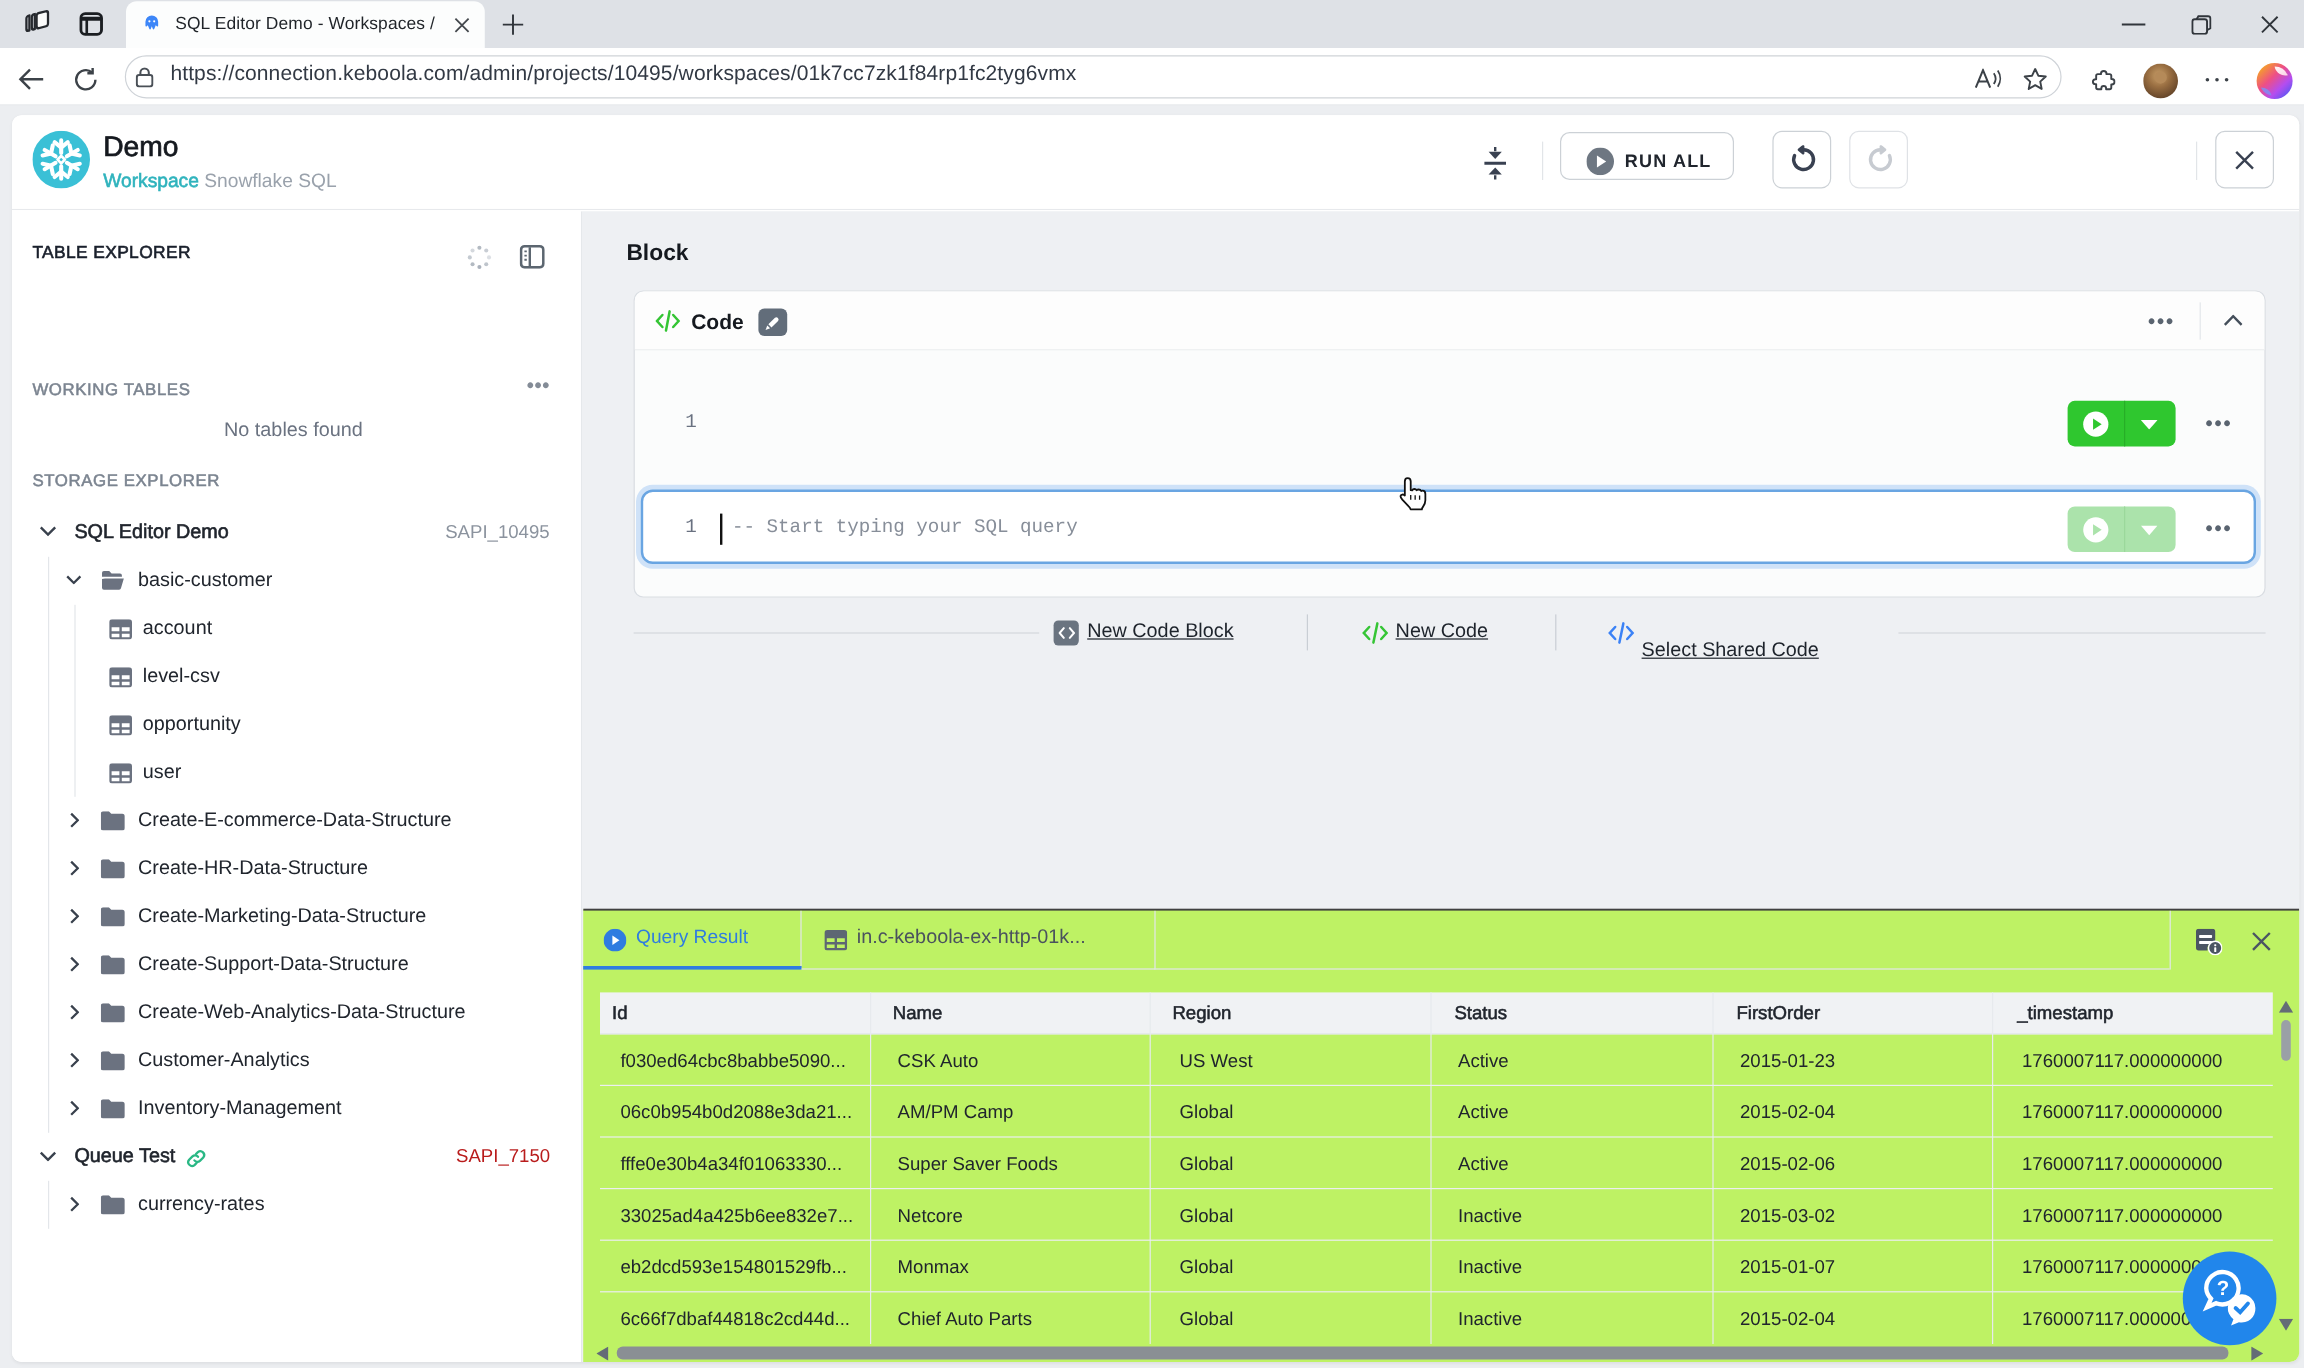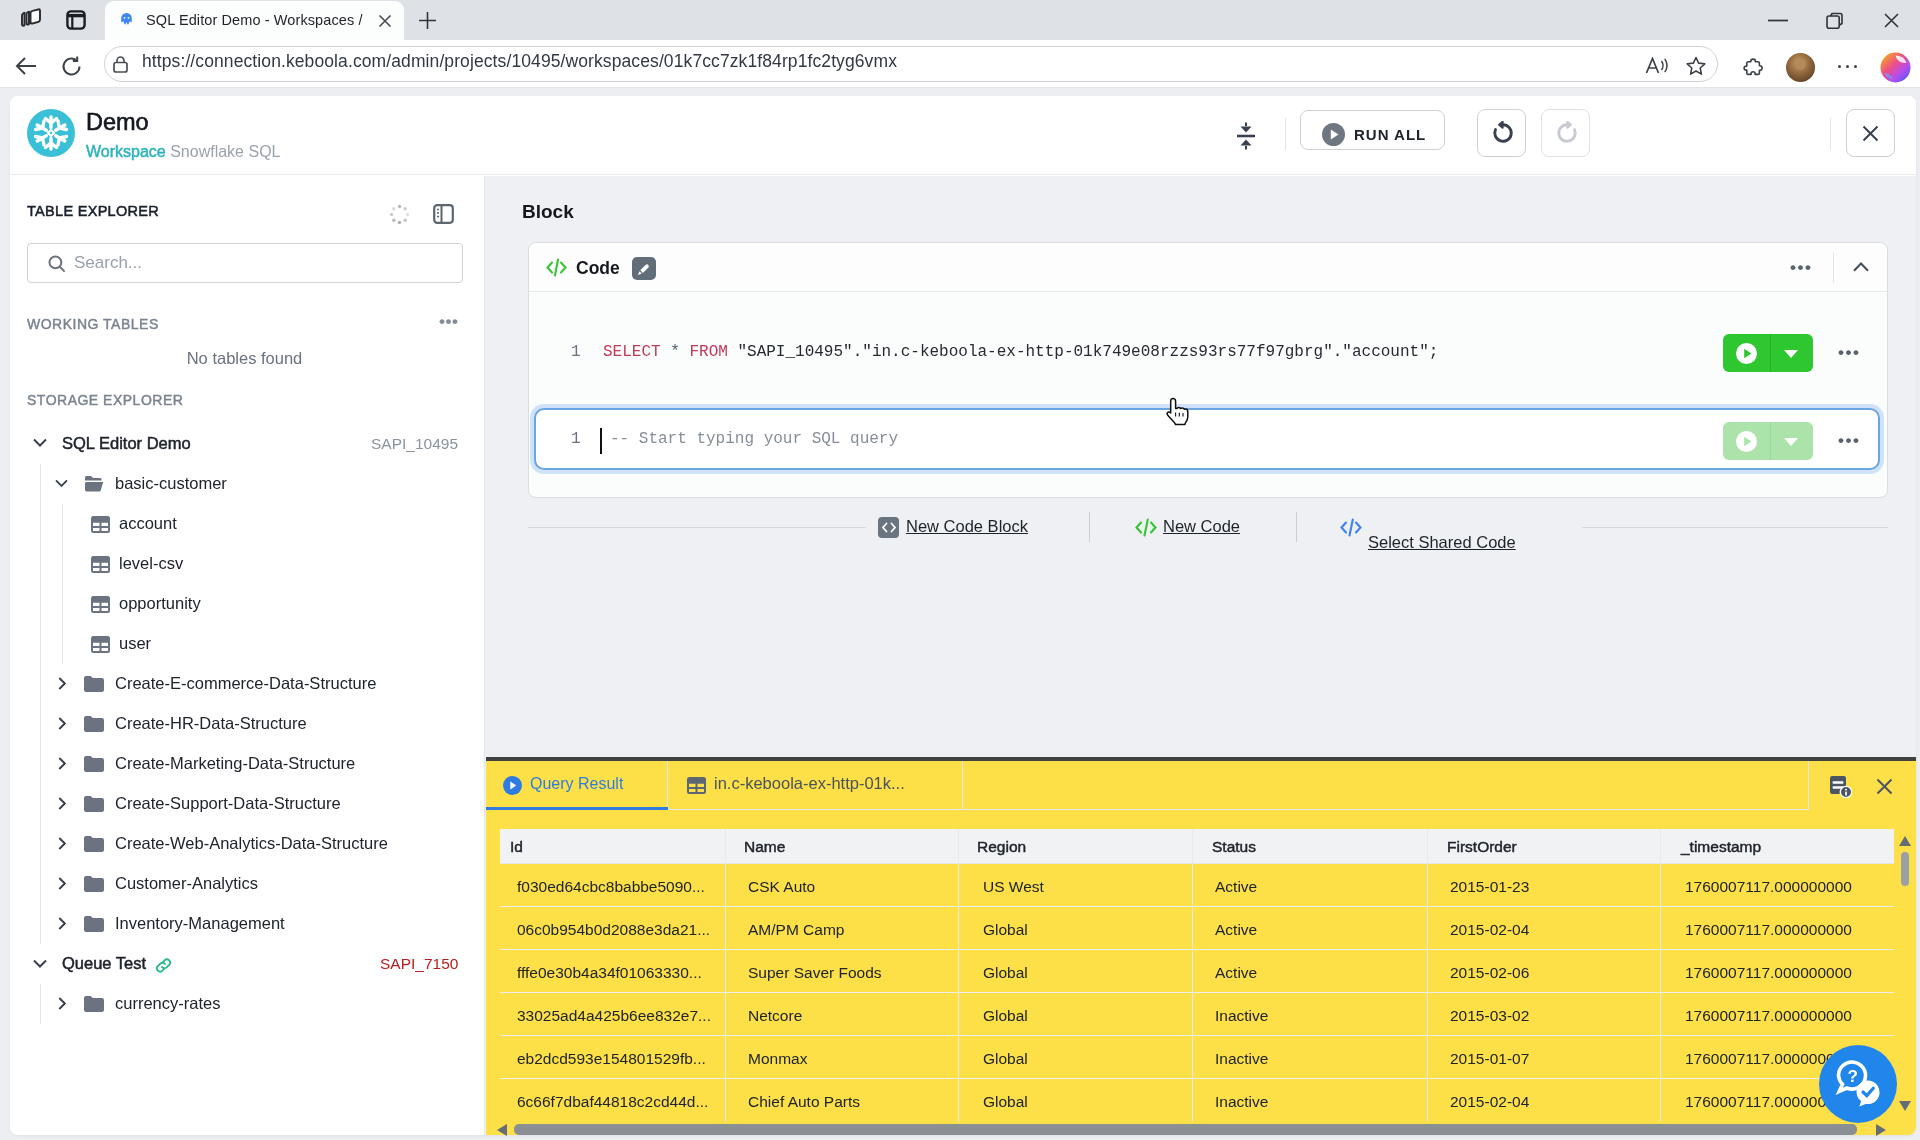--- a/index.html
+++ b/index.html
@@ -222,27 +222,20 @@
     <circle cx="2.5" cy="10.5" r="1.7" fill="#c4cad1"></circle>
       <circle cx="4.8" cy="4.8" r="1.7" fill="#d4d8dd"></circle>
   </svg>
 
   <svg class="abs" style="left:433px;top:204px;" width="21" height="20" viewBox="0 0 21 20" fill="none">
     <rect x="1.2" y="1.2" width="18.6" height="17.6" rx="3" stroke="#5c6670" stroke-width="2.2"></rect>
     <path d="M8.5 2 V18" stroke="#5c6670" stroke-width="2"></path>
     <path d="M4 5.5 H6 M4 9 H6 M4 12.5 H6" stroke="#5c6670" stroke-width="1.6"></path>
   </svg>
 
-  <div class="abs" style="left:27px;top:243px;width:436px;height:40px;border:1px solid #ced3d9;border-radius:4px;background:#fff;">
-    <svg class="abs" style="left:20px;top:11px;" width="18" height="18" viewBox="0 0 18 18" fill="none" stroke="#6b737e" stroke-width="2">
-      <circle cx="7.4" cy="7.4" r="5.9"></circle>
-        <path d="M11.8 11.8 L16.6 16.6"></path>
-    </svg>
-    <div class="abs" style="left:46px;top:9px;font-size:17px;color:#9aa1ab;">Search...</div>
-  </div>
   <div class="sechead" style="left:27px;top:316px;">WORKING TABLES</div>
   <div class="abs" style="left:439px;top:312px;font-size:17px;font-weight:bold;color:#848c97;letter-spacing:0.5px;">•••</div>
   <div class="abs" style="left:7px;top:349px;width:475px;text-align:center;font-size:16.5px;color:#6a7280;">No tables found</div>
   <div class="sechead" style="left:27px;top:392px;">STORAGE EXPLORER</div>
 
   <svg class="abs" style="left:33px;top:438px;" width="14" height="9" viewBox="0 0 14 9" fill="none" stroke="#39414d" stroke-width="2">
       <path d="M1 1.5 L7 7.5 L13 1.5"></path>
     </svg>
   <div class="treetxt" style="left:62px;top:434px;-webkit-text-stroke:0.5px #20252d;">SQL Editor Demo</div>
   <div class="abs" style="left:371px;top:435px;font-size:15.5px;color:#8b939e;">SAPI_10495</div>
@@ -360,21 +353,20 @@
       <path d="M3.3 8.3 L8.8 2.8 a1.85 1.85 0 0 1 2.6 2.6 L5.9 10.9 Z"></path>
     </svg>
   </div>
   <div class="abs" style="left:1790px;top:258px;font-size:17px;font-weight:bold;color:#5a6470;letter-spacing:1.5px;">•••</div>
   <div class="abs" style="left:1833px;top:252px;width:1px;height:31px;background:#e3e6ea;"></div>
   <svg class="abs" style="left:1853px;top:262px;" width="16" height="10" viewBox="0 0 16 10" fill="none" stroke="#454f5b" stroke-width="2">
       <path d="M1 8.7 L8 1.5 L15 8.7"></path>
     </svg>
 
   <div class="mono abs" style="left:571px;top:343px;color:#697180;">1</div>
-  <div class="mono abs" style="left:603px;top:343px;"><span style="color:#c13a57;">SELECT</span> <span style="color:#4c5a6e;">*</span> <span style="color:#c13a57;">FROM</span> <span style="color:#262b33;">"SAPI_10495"."in.c-keboola-ex-http-01k749e08rzzs93rs77f97gbrg"."account";</span></div>
 
   <div class="abs" style="left:1723px;top:334px;width:90px;height:38px;background:#2fc72f;border-radius:6px;">
     <svg class="abs" style="left:12px;top:8px;" width="23" height="23" viewBox="0 0 23 23">
       <circle cx="11.5" cy="11.5" r="10.5" fill="#fff"></circle>
       <path d="M9.2 6.8 L16.4 11.5 L9.2 16.2 Z" fill="#2fc72f"></path>
     </svg>
     <div class="abs" style="left:47px;top:0;width:1px;height:38px;background:#27ae27;"></div>
     <svg class="abs" style="left:61px;top:16px;" width="14" height="8" viewBox="0 0 14 8">
         <path d="M0 0 H14 L7 8 Z" fill="#fff"></path>
       </svg>
@@ -416,21 +408,21 @@
   <svg class="abs" style="left:1135px;top:518px;" width="22" height="19" viewBox="0 0 22 19" fill="none" stroke="#35c535" stroke-width="2.1" stroke-linecap="round">
     <path d="M6 4.5 L1.5 9.5 L6 14.5 M16 4.5 L20.5 9.5 L16 14.5 M12.8 1.5 L9.5 17.5"></path>
   </svg>
   <div class="abs" style="left:1163px;top:517px;font-size:16.5px;font-weight:500;color:#1d232b;text-decoration:underline;">New Code</div>
   <div class="abs" style="left:1296px;top:512px;width:1px;height:30px;background:#c9ced4;"></div>
   <svg class="abs" style="left:1340px;top:518px;" width="22" height="19" viewBox="0 0 22 19" fill="none" stroke="#3b82f6" stroke-width="2.1" stroke-linecap="round">
     <path d="M6 4.5 L1.5 9.5 L6 14.5 M16 4.5 L20.5 9.5 L16 14.5 M12.8 1.5 L9.5 17.5"></path>
   </svg>
   <div class="abs" style="left:1368px;top:517px;font-size:16.5px;font-weight:500;color:#1d232b;text-decoration:underline;margin-top:16px;">Select Shared Code</div>
 </div>
-<div class="abs" id="bottom-panel" style="left:486px;top:757px;width:1430px;height:378px;background:#fde047;border-top:4px solid #404040;border-radius:0 0 8px 0;">
+<div class="abs" id="bottom-panel" style="left:486px;top:757px;width:1430px;height:378px;background:#bef264;border-top:2px solid #404040;border-radius:0 0 8px 0;">
 
   <div class="abs" style="left:0;top:0;width:182px;height:49px;border-right:1px solid #e3e6ea;"></div>
   <svg class="abs" style="left:17px;top:15px;" width="19" height="19" viewBox="0 0 19 19">
     <circle cx="9.5" cy="9.5" r="9.5" fill="#2f7ce0"></circle>
     <path d="M7.3 5.5 L13.2 9.5 L7.3 13.5 Z" fill="#fff"></path>
   </svg>
   <div class="abs" style="left:44px;top:14px;font-size:16px;font-weight:500;color:#2f7ce0;">Query Result</div>
   <div class="abs" style="left:0px;top:46px;width:182px;height:3px;background:#2f7ce0;"></div>
   <div class="abs" style="left:182px;top:0;width:295px;height:49px;border-right:1px solid #e3e6ea;border-bottom:1px solid #e3e6ea;"></div>
   <svg class="abs" style="left:201px;top:16px;" width="19" height="17" viewBox="0 0 19 17" fill="#5d6773">

